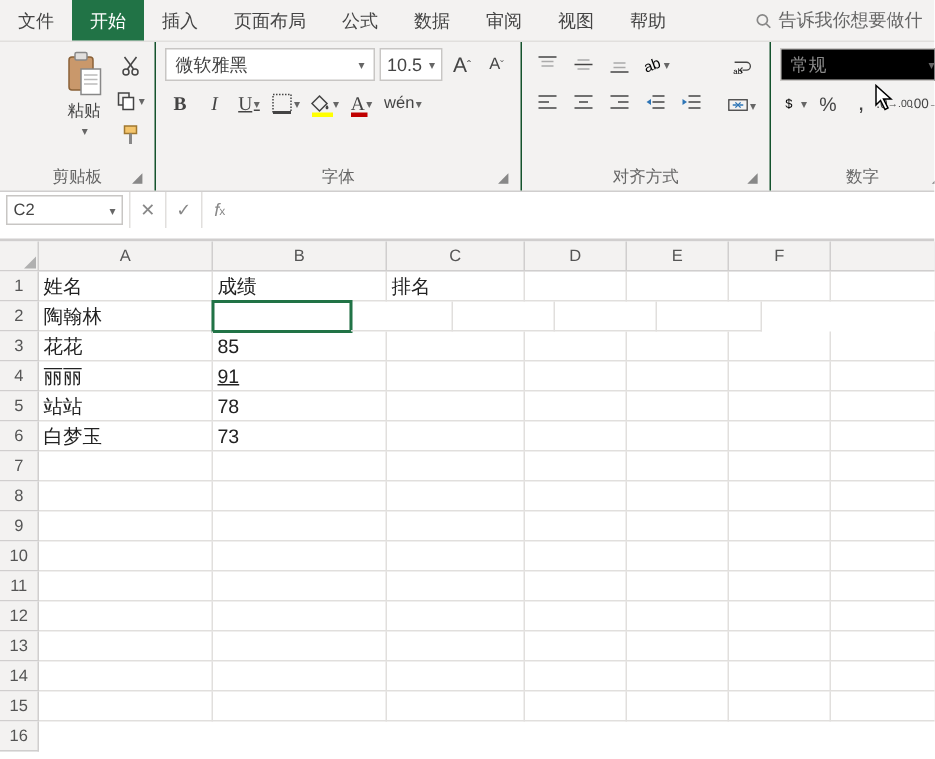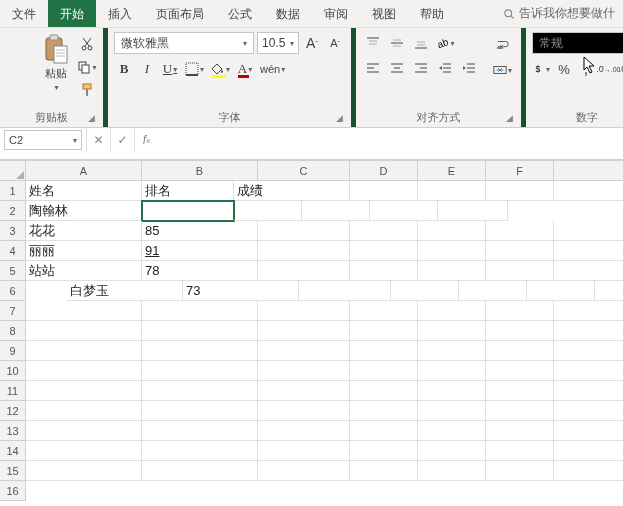--- a/index.html
+++ b/index.html
@@ -8,21 +8,21 @@
   
   .menubar { display: flex; align-items: stretch; background: #f3f2f1; height: 28px; border-bottom: 1px solid #e1dfdd; }
   .menu-item { padding: 6px 12px; font-size: 12px; color: #444; cursor: pointer; }
   .menu-item.active { background: #217346; color: #fff; }
   .tell-me { display: flex; align-items: center; gap: 4px; padding: 6px 8px; color: #666; }
   .tell-me svg { width: 12px; height: 12px; }
   .spacer { flex: 1; }
   
   
   .ribbon { display: flex; background: #f3f2f1; border-bottom: 1px solid #d0cece; height: 100px; }
-  .rgroup { display: flex; flex-direction: column; border-right: 5px solid #14532d; padding: 4px 6px 2px; position: relative; }
+  .rgroup { display: flex; flex-direction: column; border-right: 1px solid #14532d; padding: 4px 6px 2px; position: relative; }
   .rgroup-body { flex: 1; display: flex; align-items: flex-start; gap: 4px; }
   .rgroup-label { text-align: center; font-size: 11px; color: #666; padding-top: 2px; position: relative; }
   .dlg-launch { position: absolute; right: 2px; bottom: 2px; font-size: 9px; color: #888; cursor: pointer; }
   
   
   .paste-col { display: flex; flex-direction: column; align-items: center; gap: 2px; padding: 2px 4px; cursor: pointer; margin-left: 33px; }
   .cb-side { display: flex; flex-direction: column; gap: 3px; padding-top: 2px; }
   .sm-btn { width: 20px; height: 20px; display: flex; align-items: center; justify-content: center; cursor: pointer; }
   .drop-caret { font-size: 8px; color: #666; margin-left: 1px; }
   
@@ -360,22 +360,22 @@
         <div class="col-h" style="width: 116px;">B</div>
         <div class="col-h" style="width: 92px;">C</div>
         <div class="col-h" style="width: 68px;">D</div>
         <div class="col-h" style="width: 68px;">E</div>
         <div class="col-h" style="width: 68px;">F</div>
         <div class="col-h" style="width: 70px;"></div>
       </div>
     <div class="cells" id="cells">
         <div class="row">
           <div class="cell" style="width: 116px; height: 20px;">姓名</div>
+          <div class="cell" style="width: 116px; height: 20px;">成绩</div>
           <div class="cell" style="width: 92px; height: 20px;">排名</div>
-          <div class="cell" style="width: 116px; height: 20px;">成绩</div>
           <div class="cell" style="width: 68px; height: 20px;"></div>
           <div class="cell" style="width: 68px; height: 20px;"></div>
           <div class="cell" style="width: 68px; height: 20px;"></div>
           <div class="cell" style="width: 70px; height: 20px;"></div>
         </div>
         <div class="row">
           <div class="cell" style="width: 116px; height: 20px;">陶翰林</div>
           <div class="cell sel" style="width: 92px; height: 20px;"></div>
           <div class="cell" style="width: 68px; height: 20px;"></div>
           <div class="cell" style="width: 68px; height: 20px;"></div>
@@ -403,21 +403,21 @@
         <div class="row">
           <div class="cell" style="width: 116px; height: 20px;">站站</div>
           <div class="cell" style="width: 116px; height: 20px;">78</div>
           <div class="cell" style="width: 92px; height: 20px;"></div>
           <div class="cell" style="width: 68px; height: 20px;"></div>
           <div class="cell" style="width: 68px; height: 20px;"></div>
           <div class="cell" style="width: 68px; height: 20px;"></div>
           <div class="cell" style="width: 70px; height: 20px;"></div>
         </div>
         <div class="row">
-          <div class="cell" style="width: 116px; height: 20px; margin-left: 41px;">白梦玉</div>
+          <div class="cell" style="width: 116px; height: 20px;">白梦玉</div>
           <div class="cell" style="width: 116px; height: 20px;">73</div>
           <div class="cell" style="width: 92px; height: 20px;"></div>
           <div class="cell" style="width: 68px; height: 20px;"></div>
           <div class="cell" style="width: 68px; height: 20px;"></div>
           <div class="cell" style="width: 68px; height: 20px;"></div>
           <div class="cell" style="width: 70px; height: 20px;"></div>
         </div>
         <div class="row">
           <div class="cell" style="width: 116px; height: 20px;"></div>
           <div class="cell" style="width: 116px; height: 20px;"></div>

